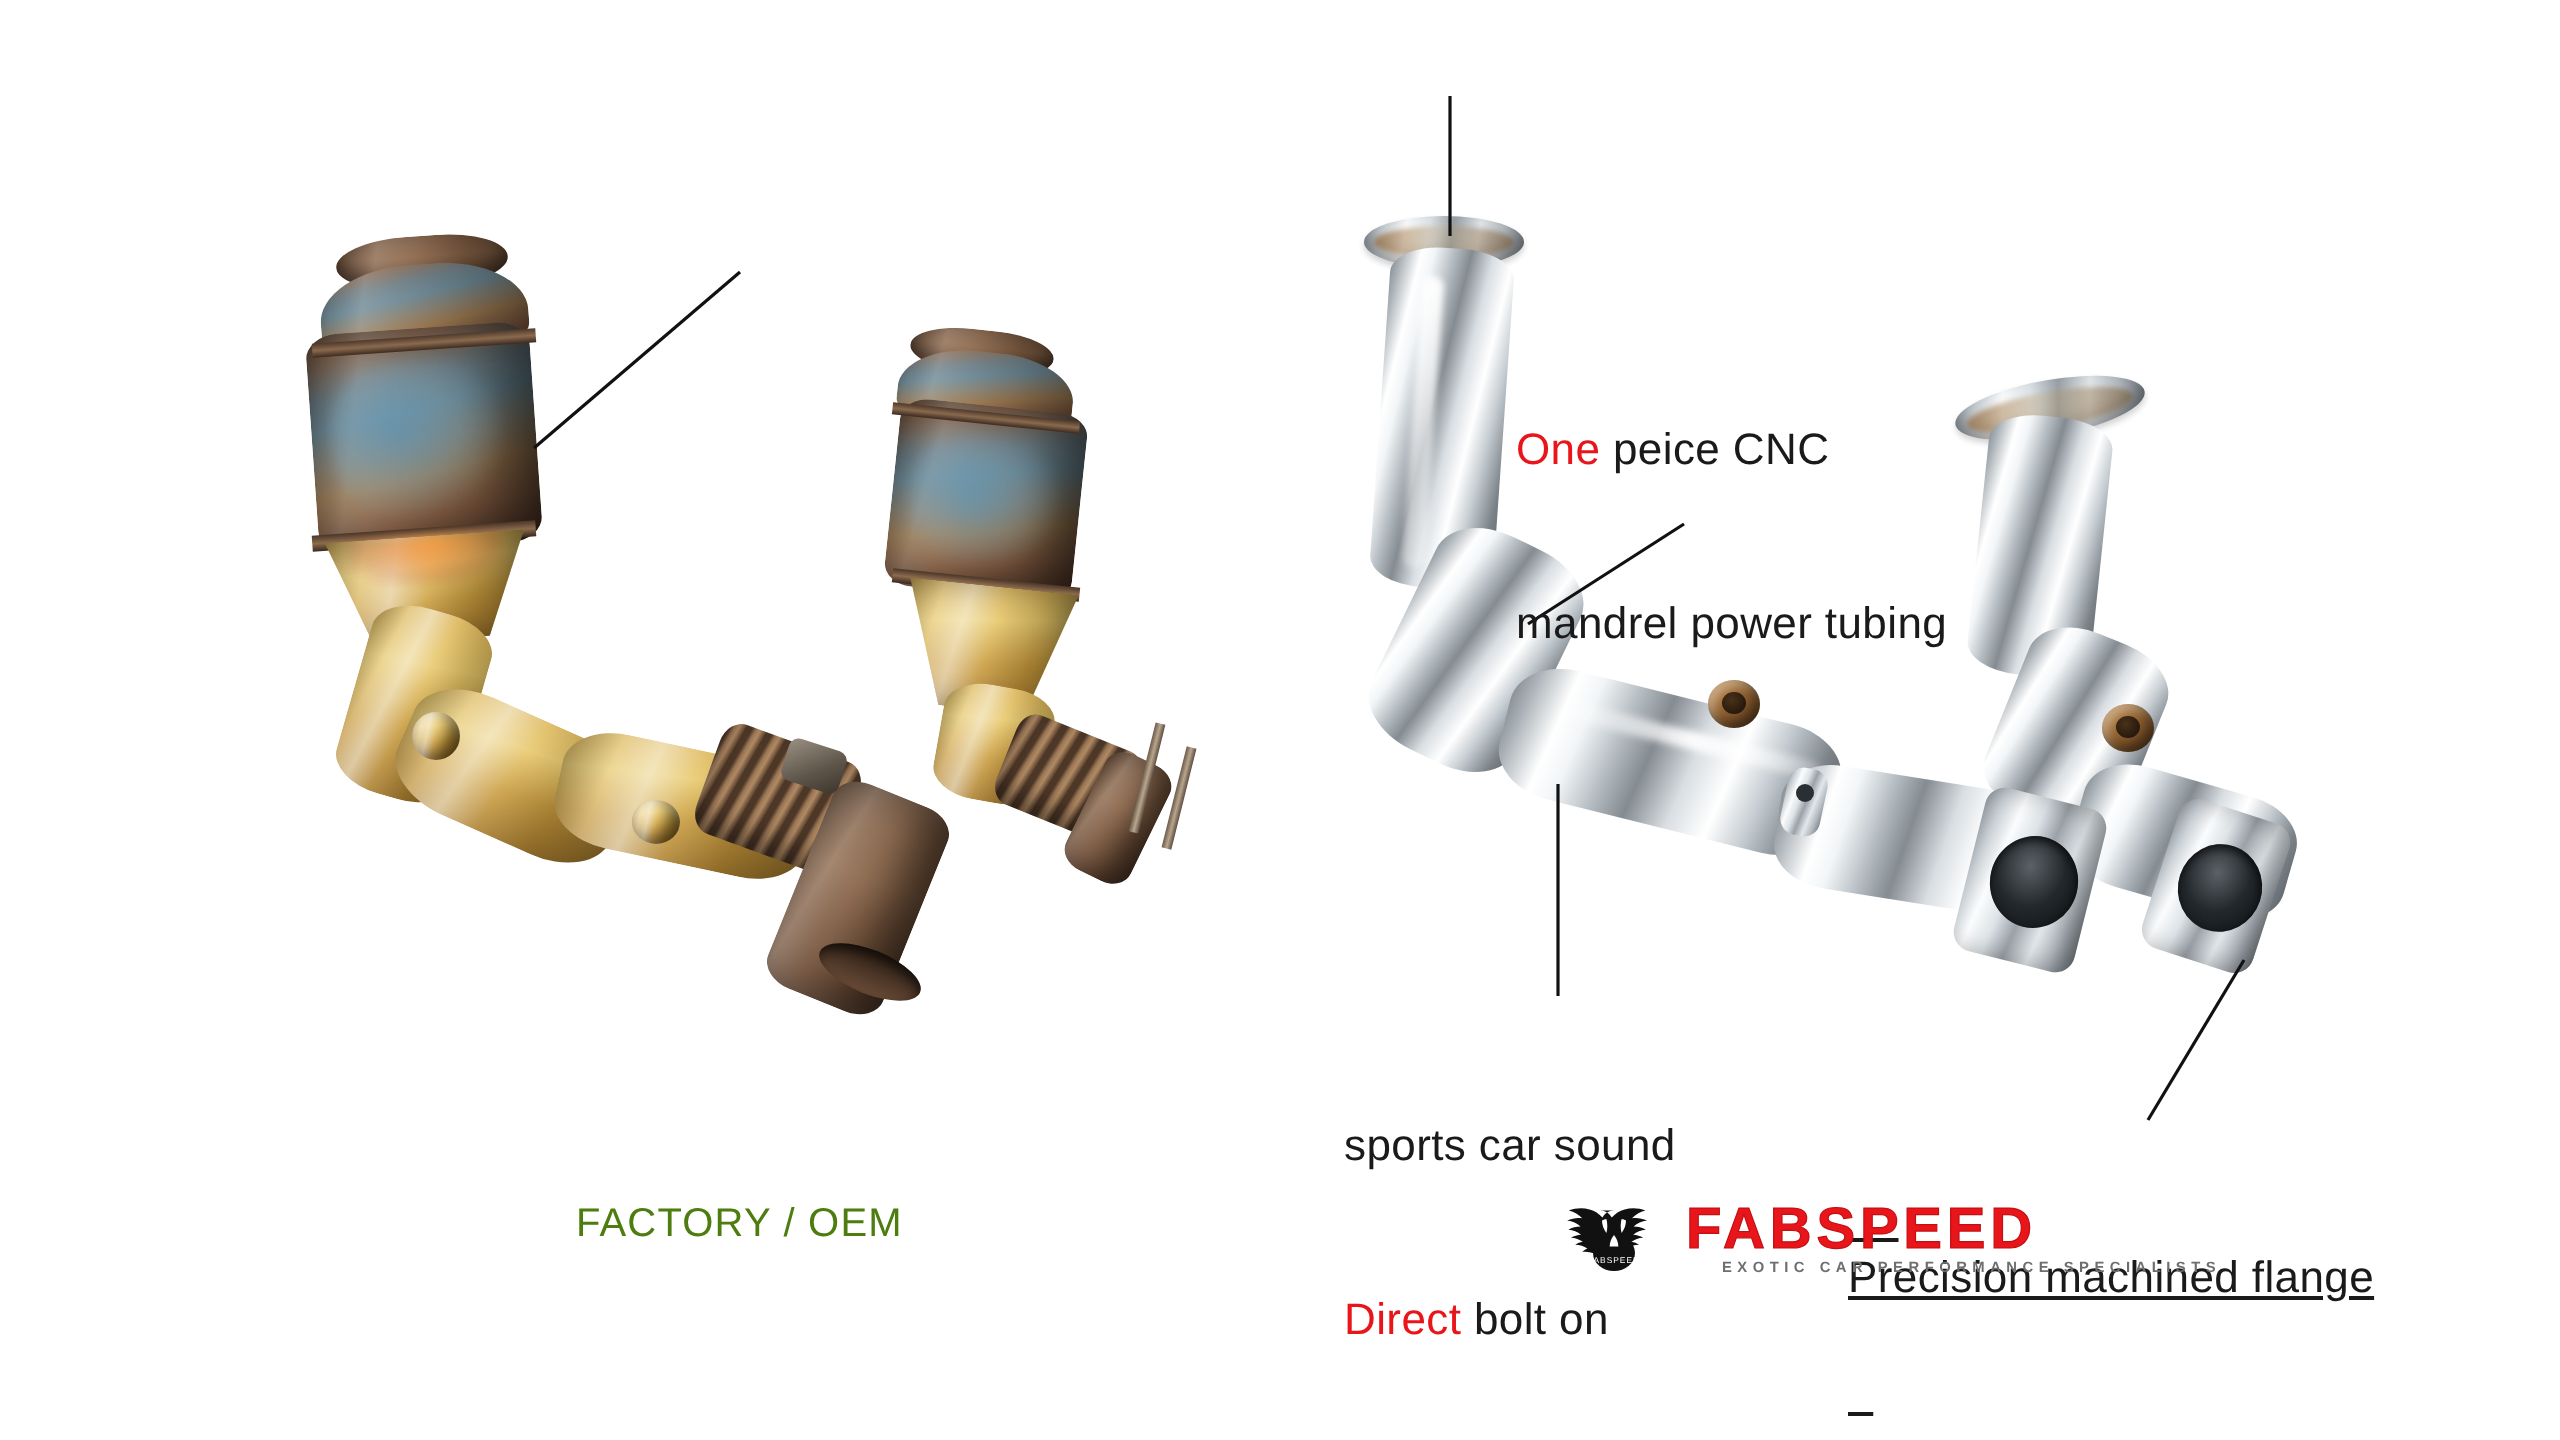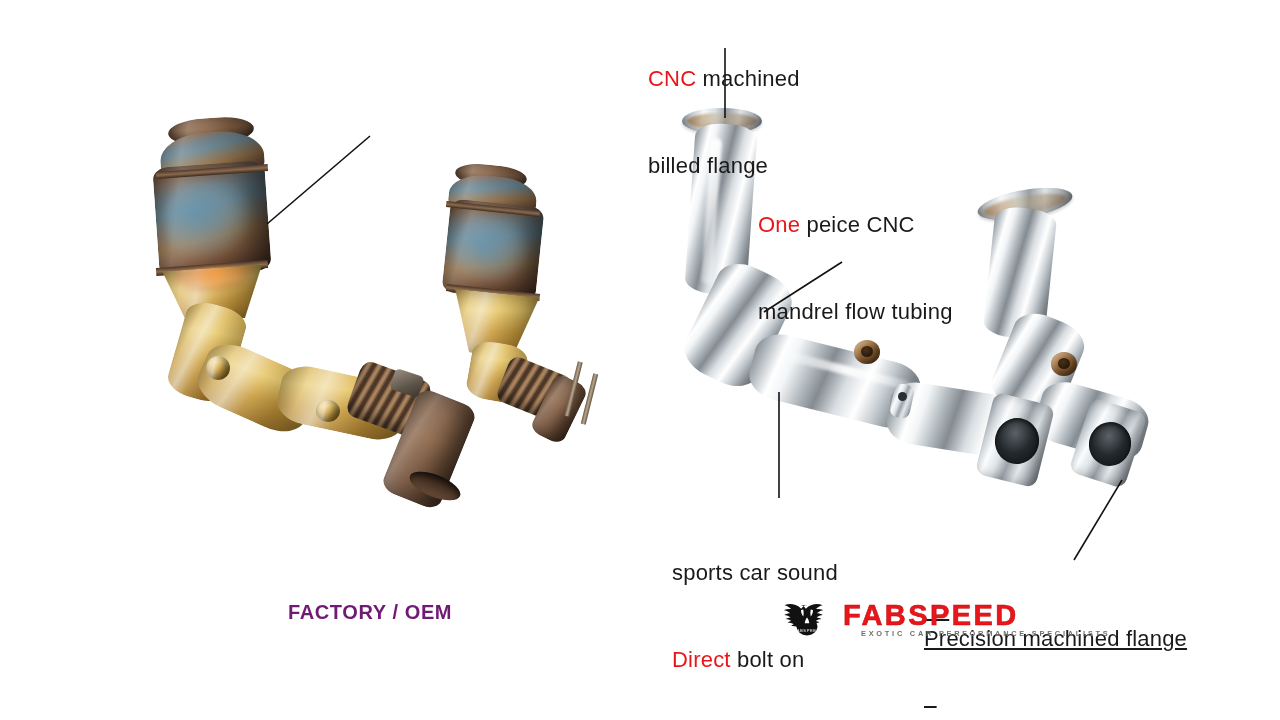--- a/index.html
+++ b/index.html
@@ -25,24 +25,24 @@
     line-height: 29px;
     font-weight: 400;
     letter-spacing: 0.2px;
     white-space: pre;
   }
   .anno .hl { color: #e8161a; }
 
   .factory-label {
     position: absolute;
     font-family: "Liberation Sans", sans-serif;
-    font-weight: 700;
+    font-weight: 400;
     font-size: 20px;
     letter-spacing: 0.6px;
-    color: #701a75;
+    color: #4d7c0f;
     white-space: pre;
   }
 
   
   .leader { position: absolute; }
   .leader line { stroke: #111111; stroke-width: 1.6; }
 
   
   #logo { position: absolute; left: 775px; top: 598px; width: 278px; height: 46px; }
   .logo-word {
@@ -328,28 +328,24 @@
 
   <svg class="leader" style="left:770px; top:392px; width:20px; height:108px;">
     <line x1="9" y1="0" x2="9" y2="106"></line>
   </svg>
 
   <svg class="leader" style="left:1068px; top:478px; width:62px; height:86px;">
     <line x1="54" y1="2" x2="6" y2="82"></line>
   </svg>
 
 
-  <div class="anno" style="left:648px; top:6px;">
-    <div><span class="hl">CNC</span><span> machined</span></div>
-    <div>billed flange</div>
-  </div>
 
   <div class="anno" style="left:758px; top:152px;">
     <div><span class="hl">One</span><span> peice CNC</span></div>
-    <div>mandrel flow tubing</div>
+    <div>mandrel power tubing</div>
   </div>
 
   <div class="anno" style="left:672px; top:500px;">
     <div>sports car sound</div>
     <div><span class="hl">Direct</span><span> bolt on</span></div>
     
   </div>
 
   <div class="anno" style="left:924px; top:566px;text-decoration:underline;">
     <div>Precision machined flange</div>

